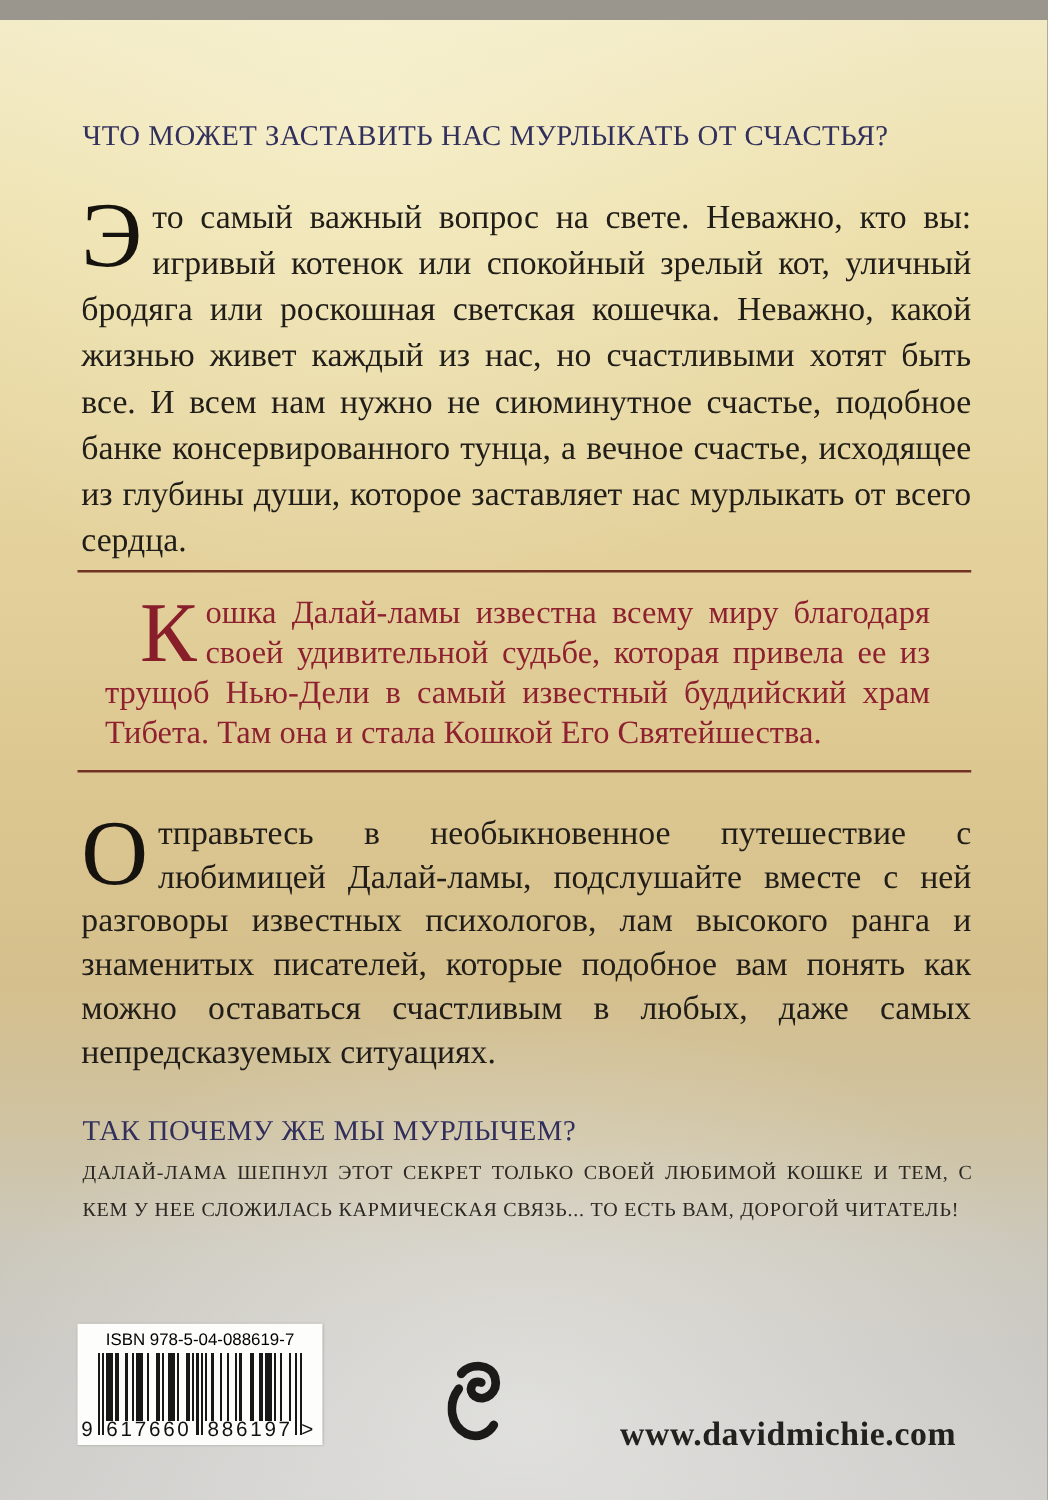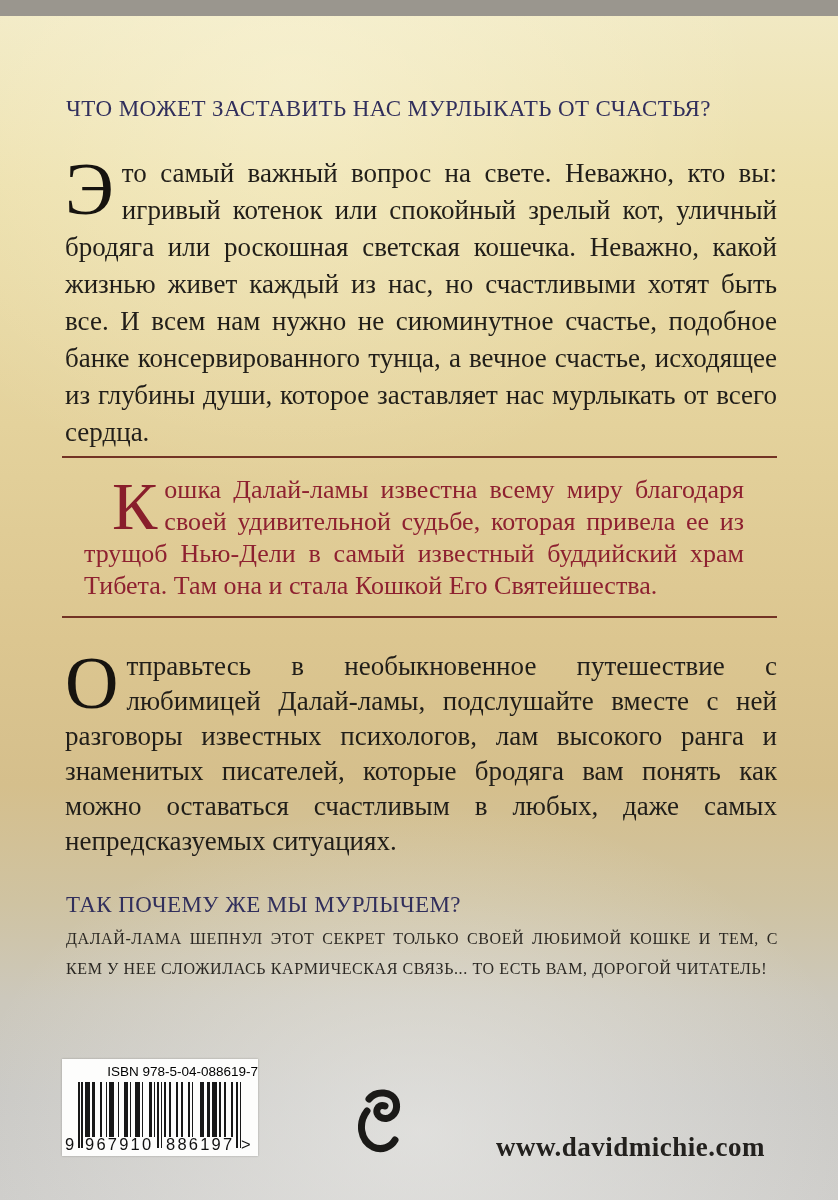--- a/index.html
+++ b/index.html
@@ -65,21 +65,21 @@
   }
   
   .barcode-box{
     left:62px;top:1043px;
     width:196px;height:97px;
     background:#fdfdfc;
     box-shadow:0 0 2px rgba(0,0,0,0.25);
   }
   .isbn-label{
     position:absolute;top:5px;left:0;right:0;
-    text-align:right;
+    text-align:center;
     font-family:"Liberation Sans","DejaVu Sans",sans-serif;
     font-size:13.5px;
     color:#15151
 
 5;
     white-space:nowrap;
   }
   .bars{position:absolute;left:16px;top:23px;}
   .bc-digits{
     position:absolute;top:76px;left:0;right:0;height:20px;
@@ -117,21 +117,21 @@
 
   <div class="abs rule" style="left:62px;top:440px"></div>
 
   <div class="abs quote" style="left:84px;top:458px">
     <span class="dropcap">К</span><span>ошка Далай-ламы известна всему миру благодаря своей удивительной судьбе, которая привела ее из трущоб Нью-Дели в самый известный буддийский храм Тибета. Там она и стала Кошкой Его Святейшества.</span>
   </div>
 
   <div class="abs rule" style="left:62px;top:600px"></div>
 
   <div class="abs body-par p2" style="left:65px;top:633px">
-    <span class="dropcap">О</span><span>тправьтесь в необыкновенное путешествие с любимицей Далай-ламы, подслушайте вместе с ней разговоры известных психологов, лам высокого ранга и знаменитых писателей, которые бродяга вам понять как можно оставаться счастливым в любых, даже самых непредсказуемых ситуациях.</span>
+    <span class="dropcap">О</span><span>тправьтесь в необыкновенное путешествие с любимицей Далай-ламы, подслушайте вместе с ней разговоры известных психологов, лам высокого ранга и знаменитых писателей, которые подобное вам понять как можно оставаться счастливым в любых, даже самых непредсказуемых ситуациях.</span>
   </div>
 
   <div class="abs h-navy" style="left:66px;top:876px">ТАК ПОЧЕМУ ЖЕ МЫ МУРЛЫЧЕМ?</div>
 
   <div class="abs caps-par" style="left:66px;top:908px">ДАЛАЙ-ЛАМА ШЕПНУЛ ЭТОТ СЕКРЕТ ТОЛЬКО СВОЕЙ ЛЮБИМОЙ КОШКЕ И ТЕМ, С КЕМ У НЕЕ СЛОЖИЛАСЬ КАРМИЧЕСКАЯ СВЯЗЬ... ТО ЕСТЬ ВАМ, ДОРОГОЙ ЧИТАТЕЛЬ!</div>
 
   <div class="abs barcode-box">
     <div class="isbn-label">ISBN 978-5-04-088619-7</div>
     <svg class="bars" id="barcode-svg" width="164" height="66" shape-rendering="crispEdges">
         <rect x="0.00" y="0" width="1.72" height="66" fill="#181818"></rect>
@@ -160,21 +160,21 @@
         <rect x="129.00" y="0" width="3.44" height="55" fill="#181818"></rect>
         <rect x="134.16" y="0" width="5.16" height="55" fill="#181818"></rect>
         <rect x="141.04" y="0" width="1.72" height="55" fill="#181818"></rect>
         <rect x="146.20" y="0" width="1.72" height="55" fill="#181818"></rect>
         <rect x="153.08" y="0" width="1.72" height="55" fill="#181818"></rect>
         <rect x="158.24" y="0" width="1.72" height="66" fill="#181818"></rect>
         <rect x="161.68" y="0" width="1.72" height="66" fill="#181818"></rect>
       </svg>
     <div class="bc-digits">
       <span class="bc-first" id="bc-first">9</span>
-      <span class="bc-g1" id="bc-g1">967910</span>
+      <span class="bc-g1" id="bc-g1">617660</span>
       <span class="bc-g2" id="bc-g2">886197</span>
       <span class="bc-tail">&gt;</span>
     </div>
   </div>
 
   <div class="abs logo">
     <svg width="44" height="66" viewBox="0 0 44 66" fill="none">
       <path d="M11,10 C18,1 35,2 38,13 C41,25 30,33 22,28 C16,24 19,14 27,17" stroke="#1b1a18" stroke-width="7" stroke-linecap="round" fill="none"></path>
       <path d="M9,22 C0,34 2,51 15,58 C24,62 33,58 37,51" stroke="#1b1a18" stroke-width="7" stroke-linecap="round" fill="none"></path>
     </svg>

